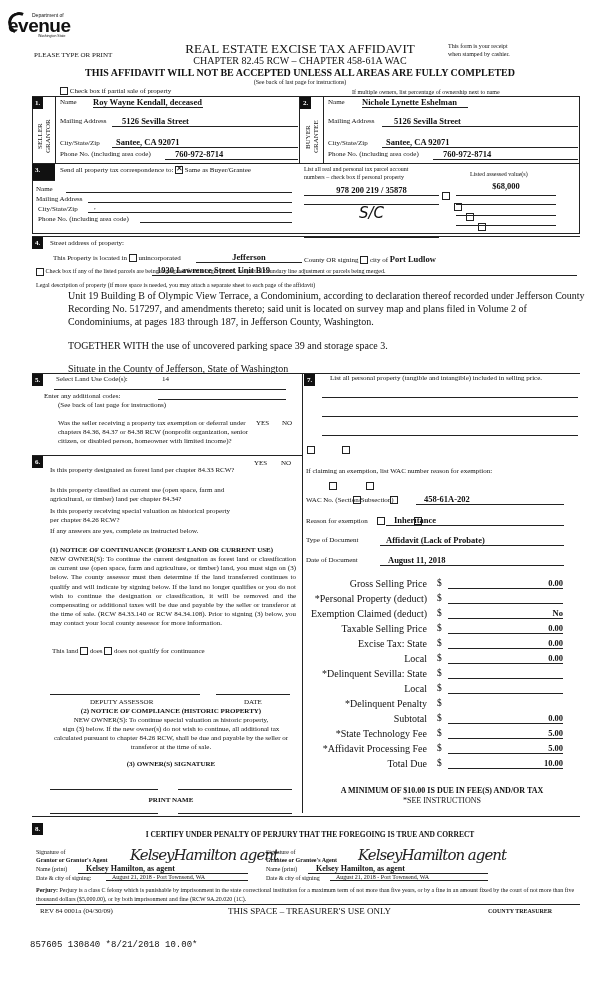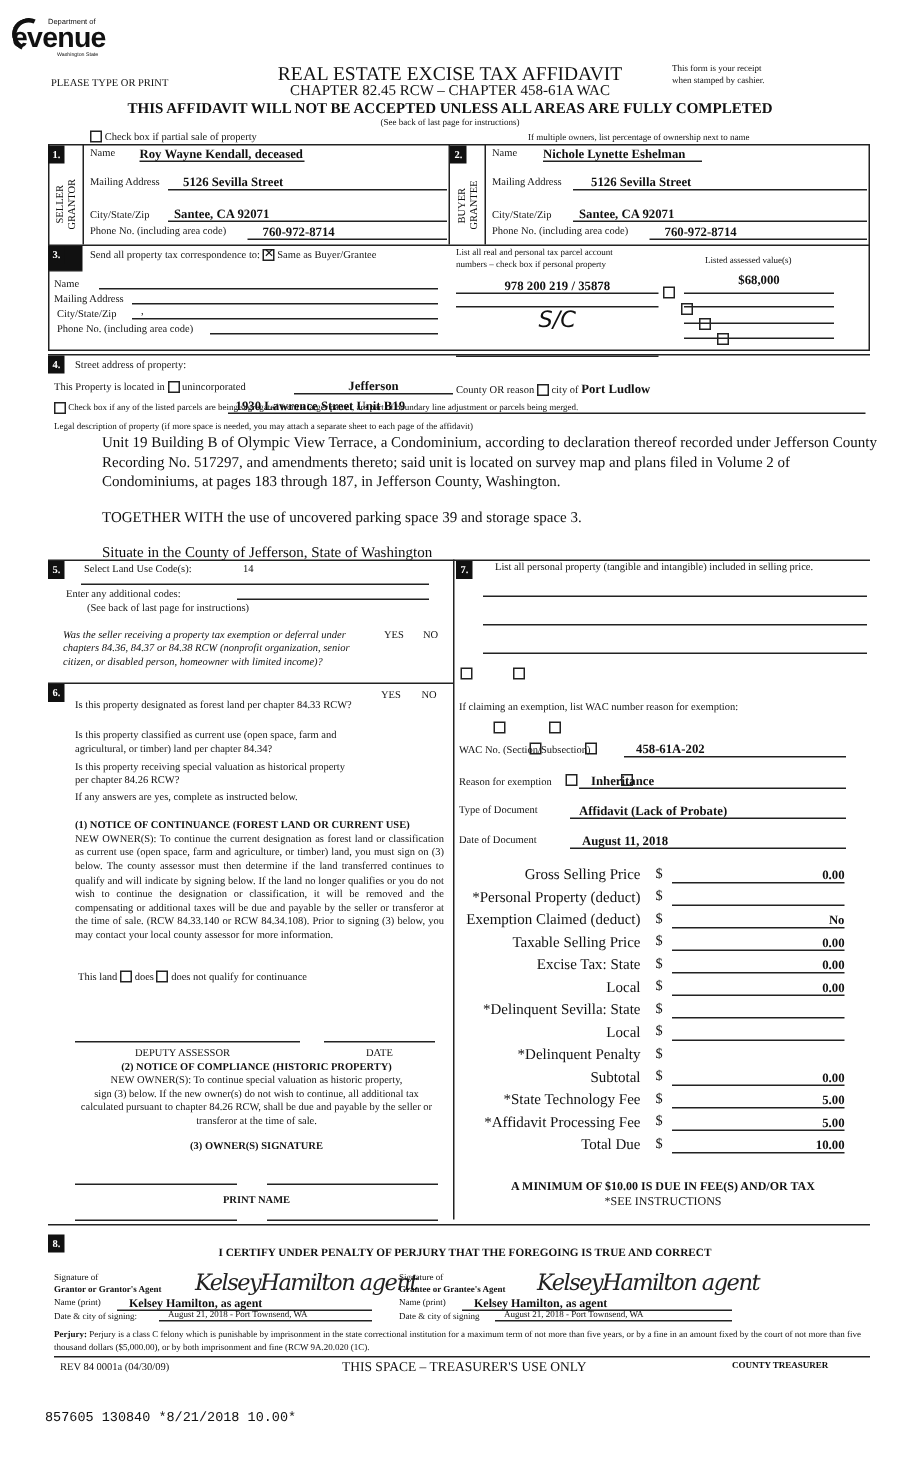--- a/index.html
+++ b/index.html
@@ -117,28 +117,28 @@
 <span class="cb abs" style="left:442px;top:207px;"></span>
 <div class="abs line" style="left:456px;top:207px;width:100px;height:9px;"></div>
 <span class="cb abs" style="left:442px;top:217px;"></span>
 <div class="abs line" style="left:456px;top:217px;width:100px;height:9px;"></div>
 
 
 <div class="hr" style="left:32px;top:236px;width:548px;"></div>
 <div class="badge" style="left:32px;top:237px;">4.</div>
 <div class="abs small" style="left:50px;top:239px;">Street address of property:</div>
 <div class="abs fill line" style="left:152px;top:237px;width:425px;padding-left:5px;margin-top:28px;">1930 Lawrence Street Unit B19</div>
-<div class="abs small" style="left:36px;top:254px;">
+<div class="abs small" style="left:53px;top:254px;">
   <span>This Property is located in</span>
   <span class="cb"></span>
   <span>unincorporated</span>
 </div>
 <div class="abs fill line center" style="left:196px;top:252px;width:106px;">Jefferson</div>
 <div class="abs small" style="left:304px;top:254px;">
-  <span>County OR  reason</span>
+  <span>County OR  signing</span>
   <span class="cb"></span>
   <span>city of</span>
   <b style="font-size:8.5px;">Port Ludlow</b>
 </div>
 <div class="abs tiny" style="left:36px;top:268px;">
   <span class="cb"></span>
   <span>Check box if any of the listed parcels are being segregated from a larger parcel, are part of boundary line adjustment or parcels being merged.</span>
 </div>
 <div class="abs tiny" style="left:36px;top:282px;">Legal description of property (if more space is needed, you may attach a separate sheet to each page of the affidavit)</div>
 <div class="abs legal" style="left:68px;top:289px;width:520px;">Unit 19 Building B of Olympic View Terrace, a Condominium, according to declaration thereof recorded under Jefferson County Recording No. 517297, and amendments thereto; said unit is located on survey map and plans filed in Volume 2 of Condominiums, at pages 183 through 187, in Jefferson County, Washington.</div>
@@ -150,21 +150,21 @@
 <div class="vr" style="left:302px;top:373px;height:440px;"></div>
 
 
 <div class="badge" style="left:32px;top:374px;">5.</div>
 <div class="abs small" style="left:56px;top:375px;">Select Land Use Code(s):</div>
 <div class="abs small" style="left:162px;top:375px;">14</div>
 <div class="hr" style="left:54px;top:389px;width:232px;"></div>
 <div class="abs small" style="left:44px;top:392px;">Enter any additional codes:</div>
 <div class="abs line" style="left:158px;top:391px;width:128px;height:9px;"></div>
 <div class="abs small" style="left:58px;top:401px;">(See back of last page for instructions)</div>
-<div class="abs small" style="left:42px;top:419px;width:200px;line-height:9px;font-style:italic;">Was the seller receiving a property tax exemption or deferral under chapters 84.36, 84.37 or 84.38 RCW (nonprofit organization, senior citizen, or disabled person, homeowner with limited income)?</div>
+<div class="abs small" style="left:58px;top:419px;width:200px;line-height:9px;">Was the seller receiving a property tax exemption or deferral under chapters 84.36, 84.37 or 84.38 RCW (nonprofit organization, senior citizen, or disabled person, homeowner with limited income)?</div>
 <div class="abs small" style="left:256px;top:419px;">YES</div>
 <div class="abs small" style="left:282px;top:419px;">NO</div>
 <span class="cb abs" style="left:259px;top:440px;"></span>
 <span class="cb abs" style="left:282px;top:440px;"></span>
 
 
 <div class="hr" style="left:32px;top:455px;width:270px;"></div>
 <div class="badge" style="left:32px;top:456px;">6.</div>
 <div class="abs small" style="left:254px;top:459px;">YES</div>
 <div class="abs small" style="left:281px;top:459px;">NO</div>

